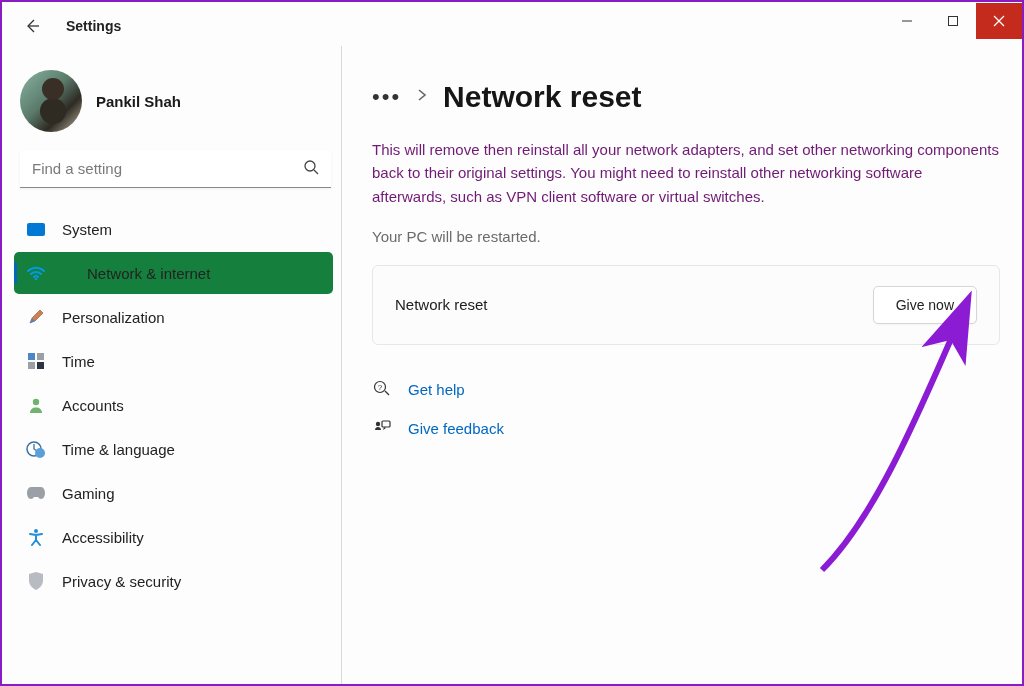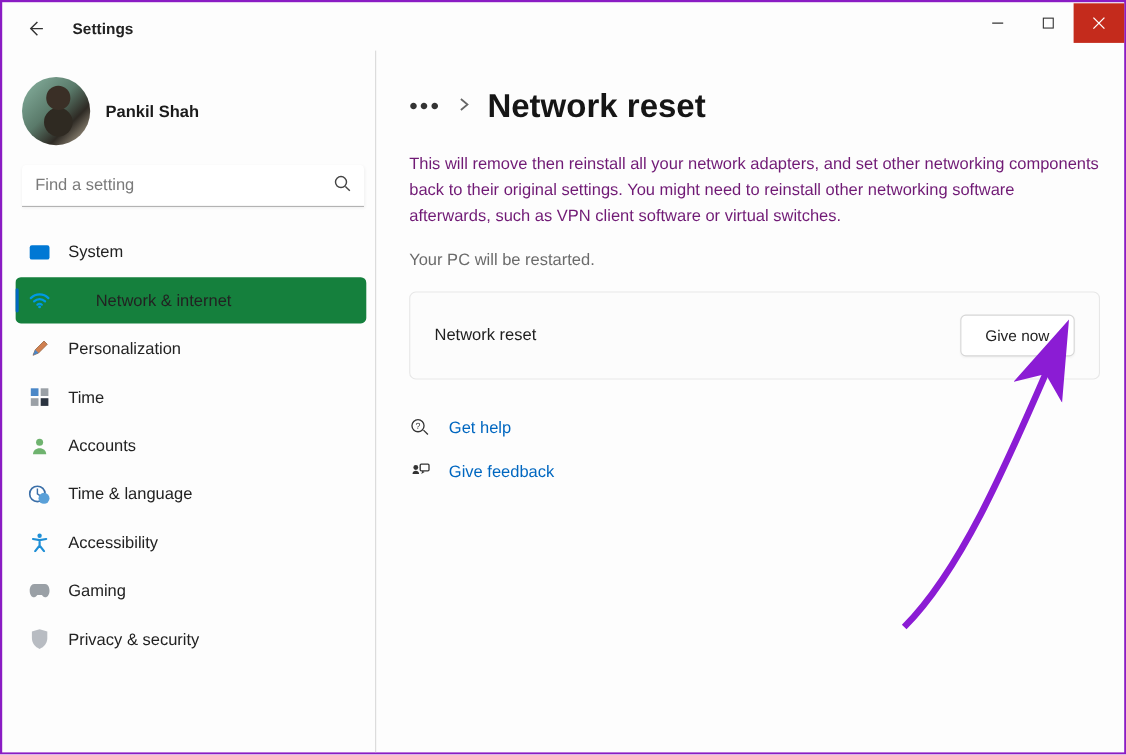--- a/index.html
+++ b/index.html
@@ -149,34 +149,34 @@
               <svg width="20" height="20" viewBox="0 0 20 20">
                 <circle cx="8" cy="10" r="7" fill="#fff" stroke="#3b6fa8" stroke-width="1.5"></circle>
                 <path d="M8 5v5l3 2" stroke="#3b6fa8" stroke-width="1.3" fill="none"></path>
                 <circle cx="14" cy="14" r="5" fill="#5aa0d8"></circle>
               </svg>
             </span>
           <span>Time &amp; language</span>
         </li>
         <li>
           <span class="ni">
+              <svg width="20" height="14" viewBox="0 0 20 14">
+                <path d="M5 1h10c2.5 0 4 3 4 6s-1.5 6-4 6c-1.5 0-2-1-3-2H8c-1 1-1.5 2-3 2-2.5 0-4-3-4-6s1.5-6 4-6z" fill="#9aa0a6"></path>
+              </svg>
+            </span>
+          <span>Gaming</span>
+        </li>
+        <li>
+          <span class="ni">
               <svg width="18" height="18" viewBox="0 0 18 18">
                 <circle cx="9" cy="3" r="2" fill="#1f8fd6"></circle>
                 <path d="M3 6l6 1 6-1M9 7v5m-4 5l4-5 4 5" stroke="#1f8fd6" stroke-width="2" fill="none" stroke-linecap="round"></path>
               </svg>
             </span>
           <span>Accessibility</span>
-        </li>
-        <li>
-          <span class="ni">
-              <svg width="20" height="14" viewBox="0 0 20 14">
-                <path d="M5 1h10c2.5 0 4 3 4 6s-1.5 6-4 6c-1.5 0-2-1-3-2H8c-1 1-1.5 2-3 2-2.5 0-4-3-4-6s1.5-6 4-6z" fill="#9aa0a6"></path>
-              </svg>
-            </span>
-          <span>Gaming</span>
         </li>
         <li>
           <span class="ni">
               <svg width="16" height="20" viewBox="0 0 16 20">
                 <path d="M8 1l7 2v6c0 5-3 8-7 10C4 17 1 14 1 9V3l7-2z" fill="#b8bcc2"></path>
               </svg>
             </span>
           <span>Privacy &amp; security</span>
         </li>
       </ul>

